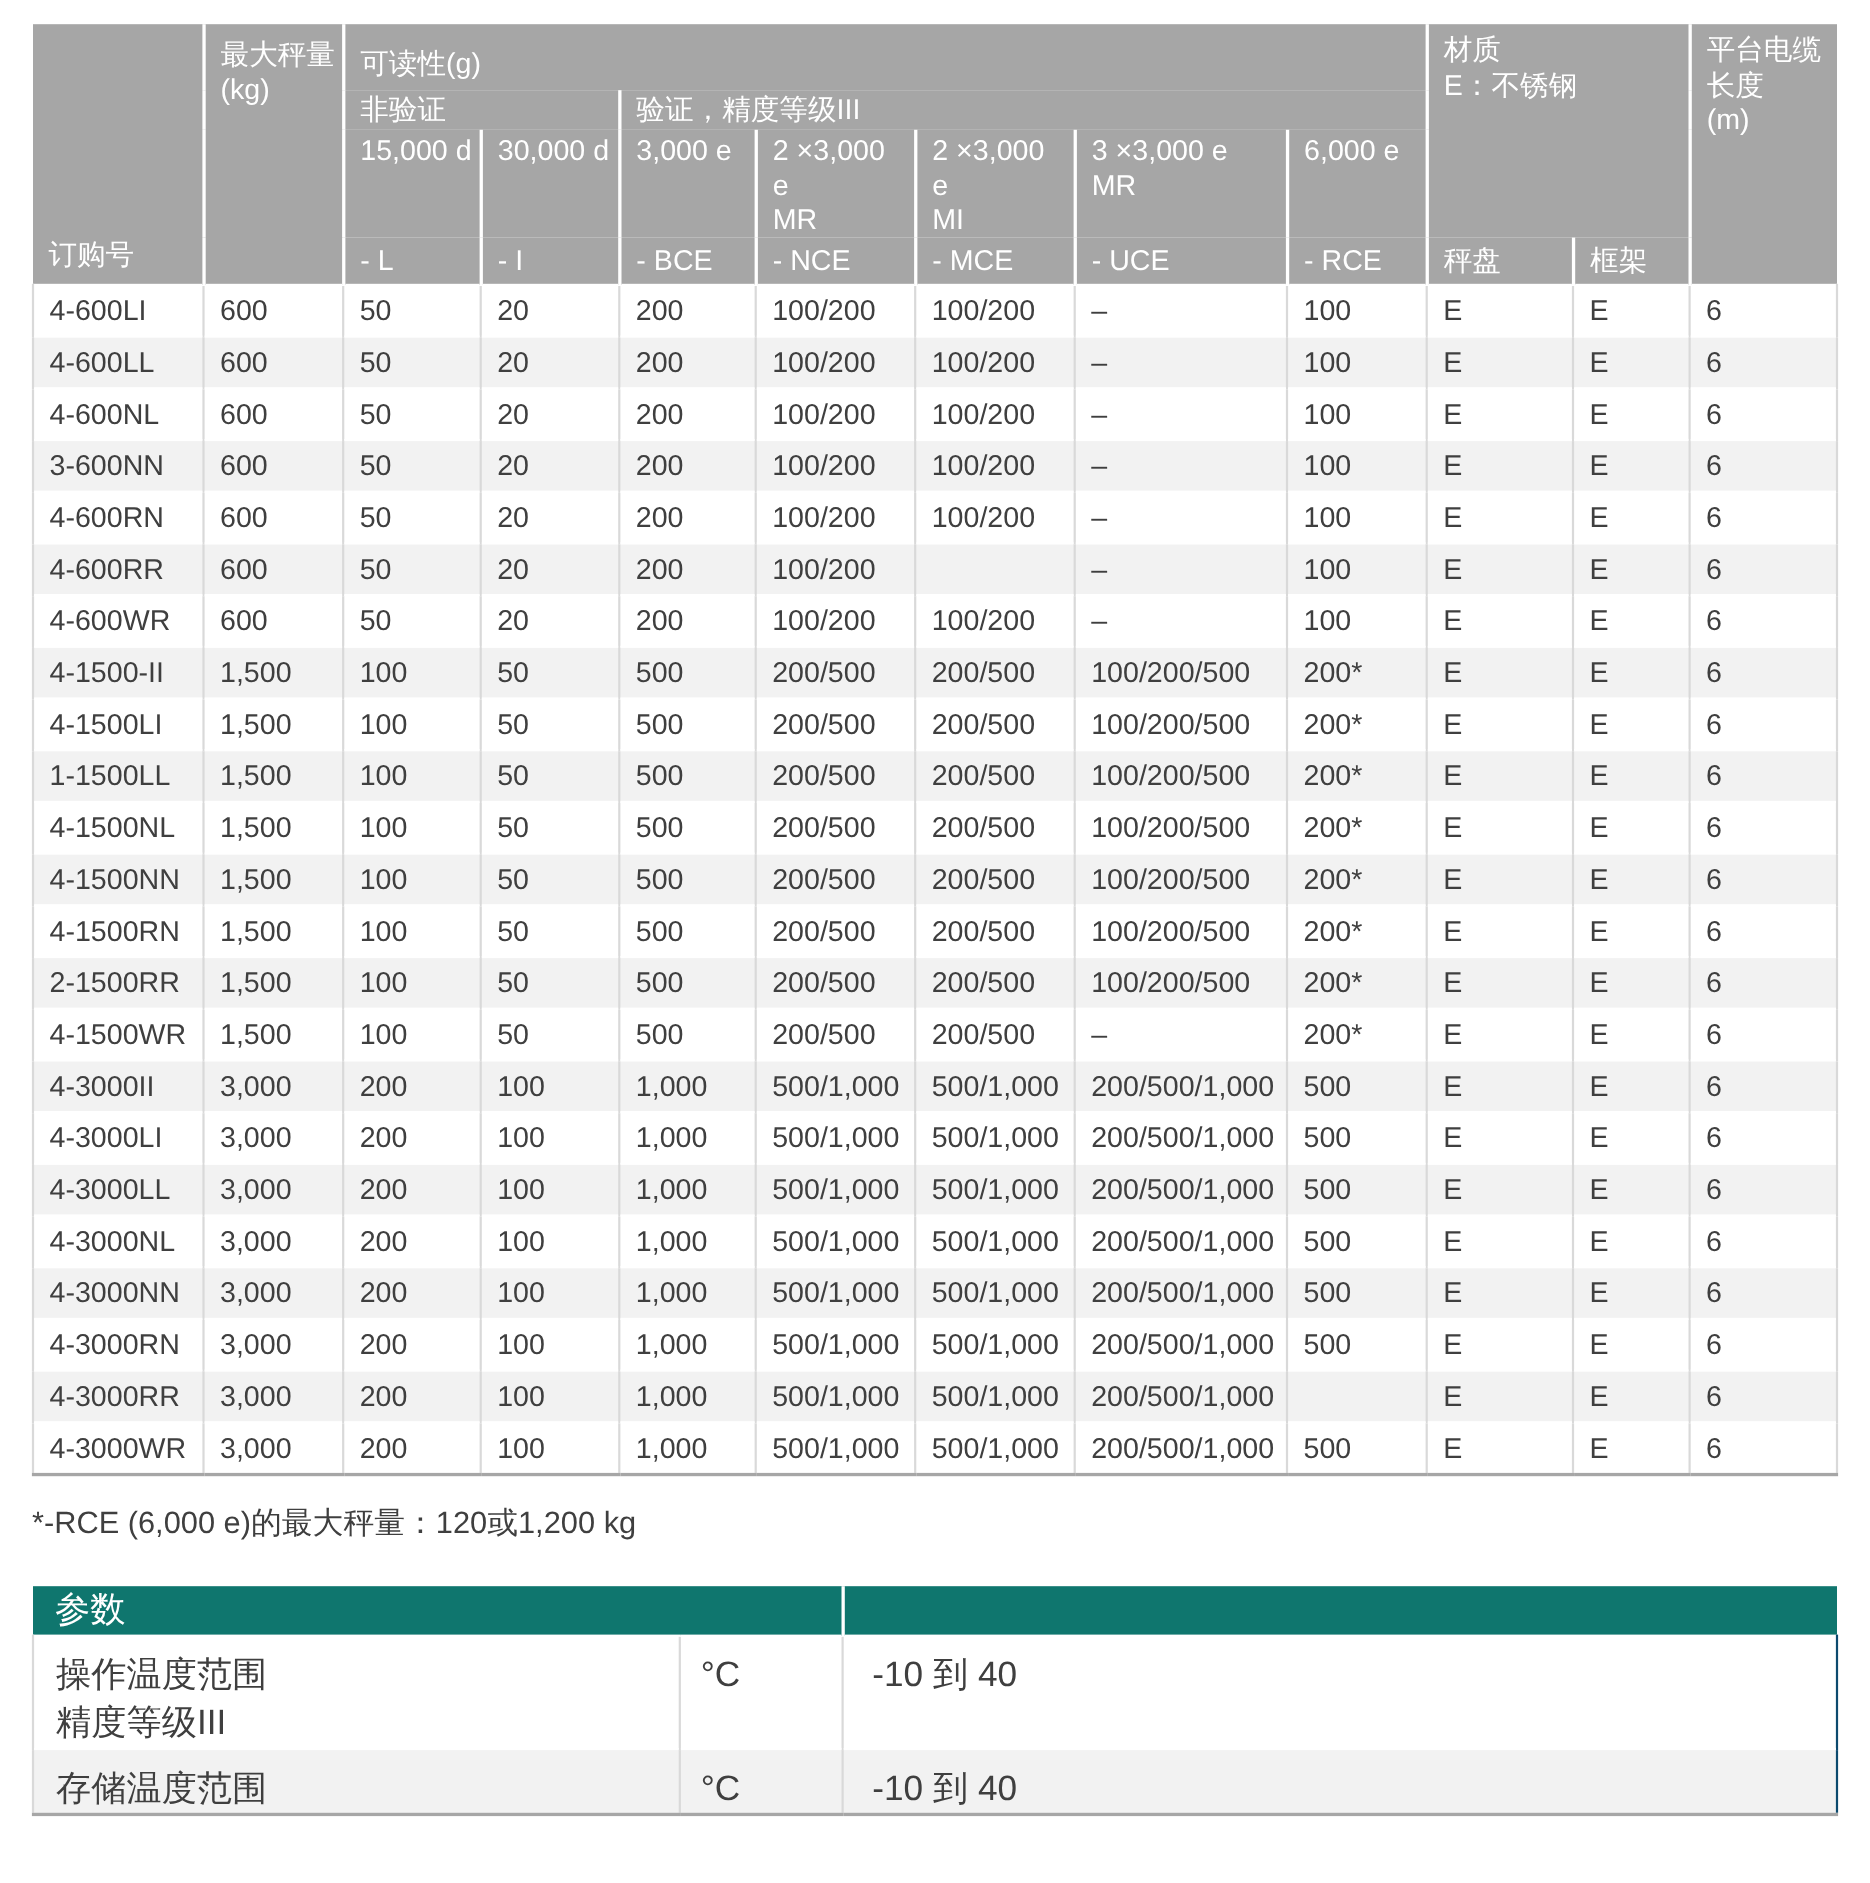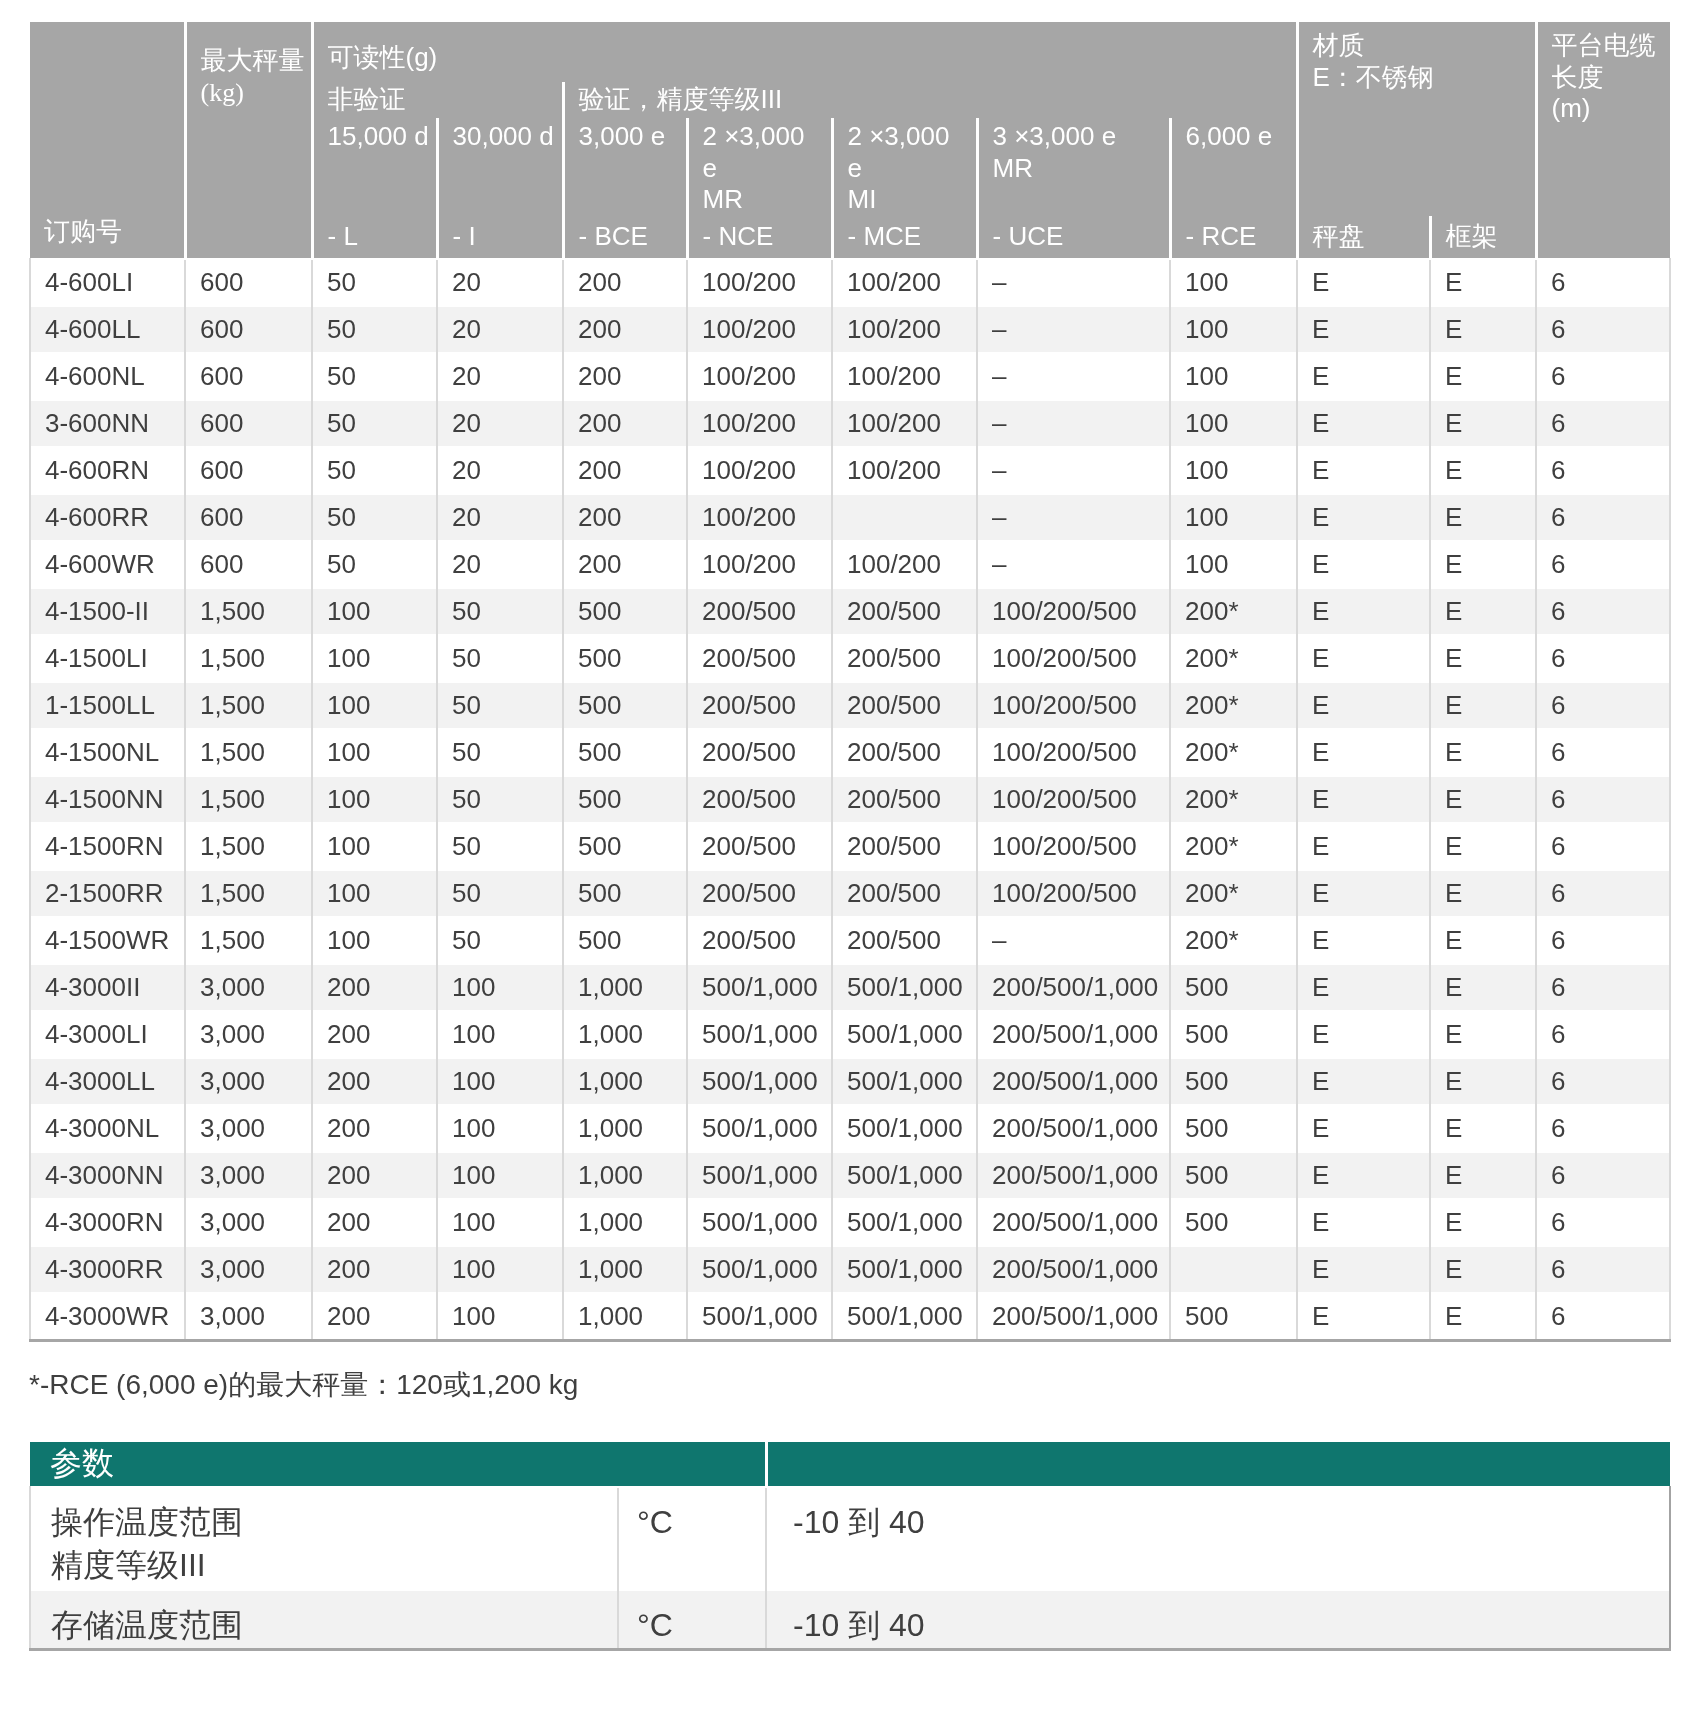--- a/index.html
+++ b/index.html
@@ -23,21 +23,21 @@
     background:#a6a6a6;color:#ffffff;font-weight:normal;text-align:left;
     padding:0 6px 0 14px;font-size:26px;line-height:1.22;
   }
   .hr1 th{height:52px}
   .hr2 th{height:36px;vertical-align:middle}
   .hr3 th{height:56px;vertical-align:top;padding-top:3px}
   .hr4 th{height:42px;vertical-align:middle}
   .wl{border-left:3px solid #ffffff;}
   .pre{white-space:pre-line;}
   th.order{vertical-align:bottom;padding-bottom:10px;}
-  th.maxcap{vertical-align:top;padding-top:23px;font-family:Liberation Serif, serif;}
+  th.maxcap{vertical-align:top;padding-top:12px;}
   th.readab{vertical-align:bottom;padding-bottom:8px;}
   th.material{vertical-align:top;padding-top:8px;}
   th.cable{vertical-align:top;padding-top:8px;}
 
   .spec td{
     height:45px;font-size:26px;padding:0 6px 0 14px;vertical-align:middle;
     border-left:2px solid #d9d9d9;border-top:2px solid #ffffff;
   }
   .spec td:last-child{border-right:2px solid #d9d9d9;}
   .spec tbody tr:nth-child(even){background:#f2f2f2;}
@@ -51,21 +51,21 @@
   .param col.p1{width:588px}.param col.p2{width:148px}.param col.p3{width:904px}
   .param th{
     height:44px;background:#0f766e;color:#ffffff;font-weight:normal;
     text-align:left;vertical-align:middle;padding:0 0 0 20px;font-size:32px;
   }
   .param th.ph2{border-left:3px solid #ffffff;}
   .param td{
     font-size:32px;vertical-align:top;padding-top:13px;line-height:1.35;
     border-left:2px solid #d9d9d9;border-top:2px solid #ffffff;
   }
-  .param td:last-child{border-right:2px solid #a3a3a3;}
+  .param td:last-child{border-right:2px solid #0c4a6e;}
   .param tbody tr:nth-child(even){background:#f2f2f2;}
   .param tbody tr:first-child td{height:75px;}
   .param tbody tr:not(:first-child) td{height:33px;}
   .param tbody tr:last-child td{border-bottom:3px solid #a6a6a6;}
   .p-label{padding-left:20px;white-space:pre-line;}
   .p-unit{padding-left:18px;}
   .p-value{padding-left:26px;}
 </style>
 </head>
 <body>

